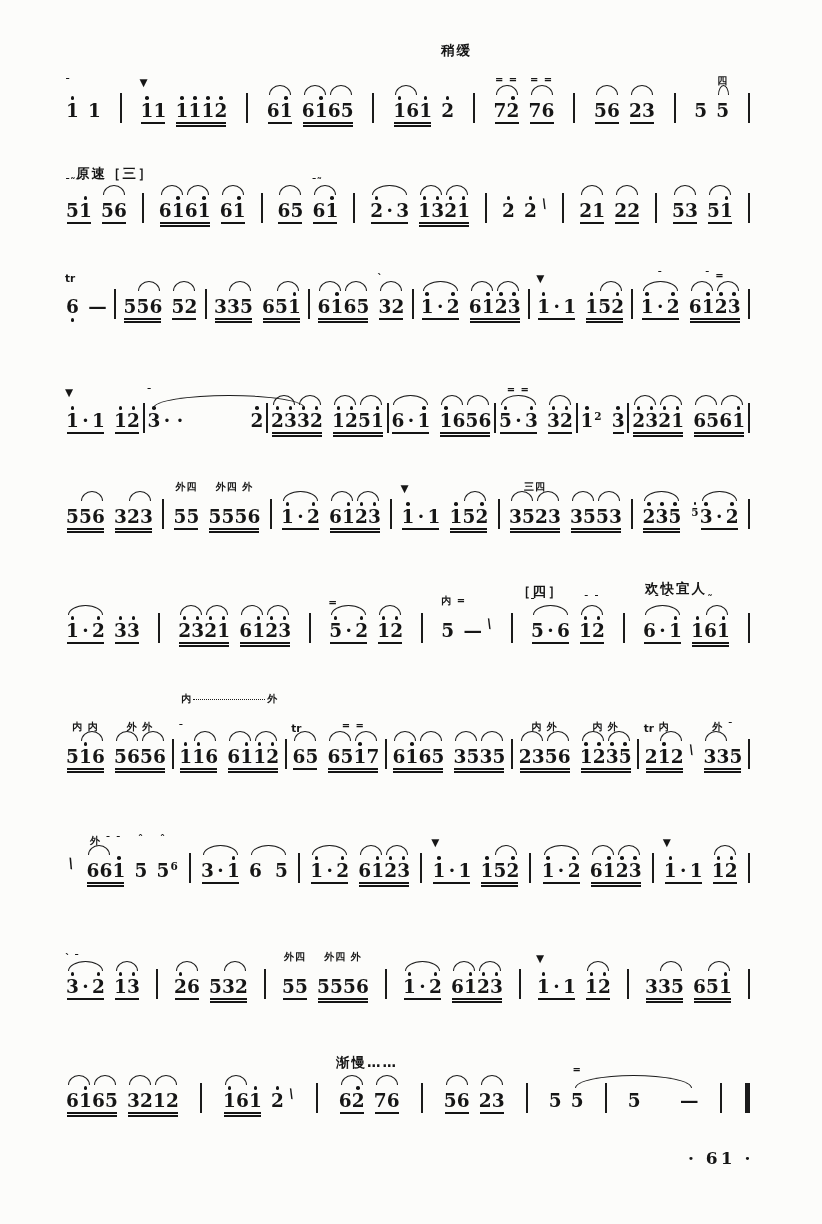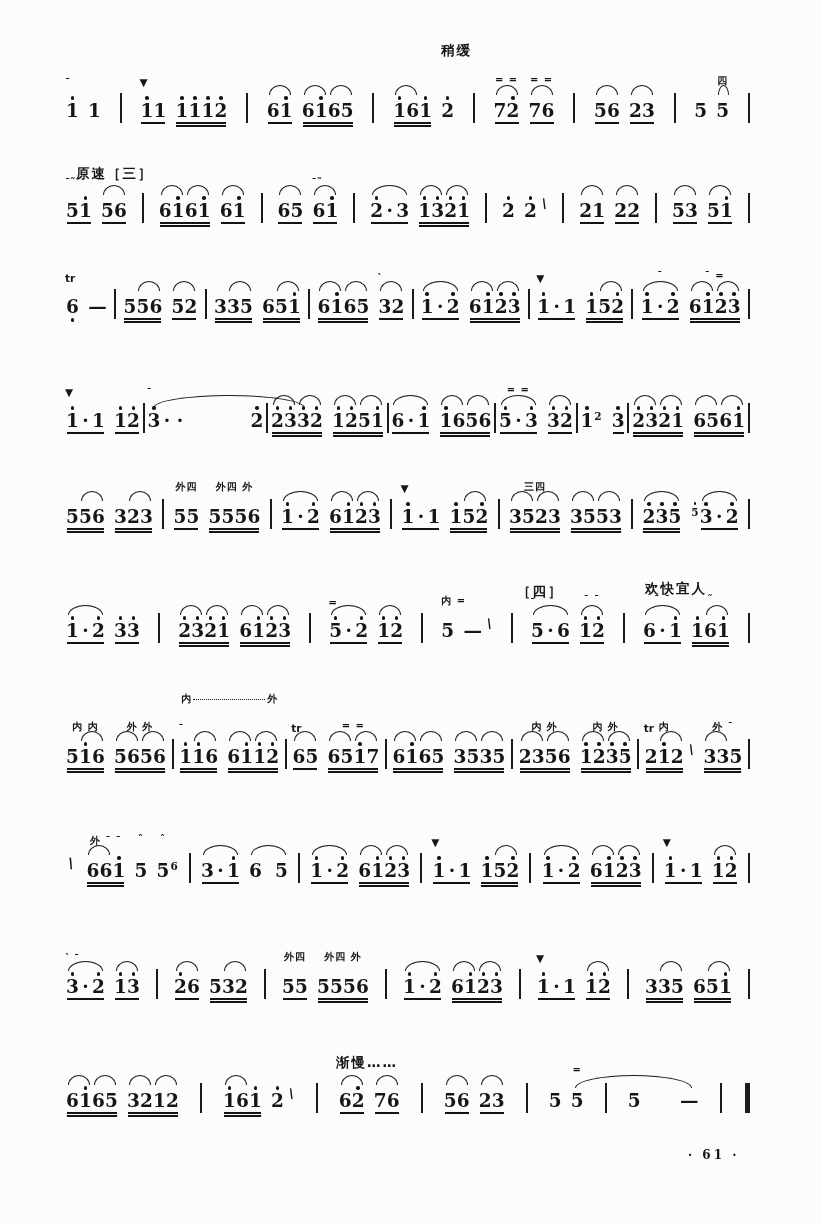--- a/index.html
+++ b/index.html
@@ -1,21 +1,21 @@
 <!DOCTYPE html>
 <html><head>
 <meta charset="utf-8">
 <style>
   html,body{margin:0;padding:0;}
   body{width:822px;height:1224px;position:relative;background:#f6f6f4;overflow:hidden;
        font-family:"DejaVu Serif",serif;color:#161616;}
   .page{position:absolute;inset:0;background:#fcfcfa;}
   .label{position:absolute;font-family:"DejaVu Sans",sans-serif;font-weight:bold;
          font-size:13.5px;letter-spacing:2px;white-space:nowrap;}
-  .pagenum{position:absolute;left:688px;top:1148px;font-size:12px;font-weight:bold;
+  .pagenum{position:absolute;left:688px;top:1148px;font-size:17px;font-weight:bold;
            font-family:"DejaVu Serif",serif;letter-spacing:3px;}
   .sline{position:absolute;left:66px;width:684px;display:flex;align-items:flex-end;
          justify-content:space-between;}
   .lead{font-size:13px;font-weight:bold;position:relative;top:-16px;margin-right:2px;
         transform:rotate(12deg);display:inline-block;}
   .measure{display:flex;align-items:flex-end;gap:9px;position:relative;}
   .bar{width:2px;height:30px;background:#1b1b1b;margin:0 0 4px 0;flex:none;}
   .bar.thick{width:5px;margin-left:2px;}
   .grp{position:relative;display:flex;align-items:flex-end;padding-top:15px;}
   .nrow{display:flex;position:relative;}

